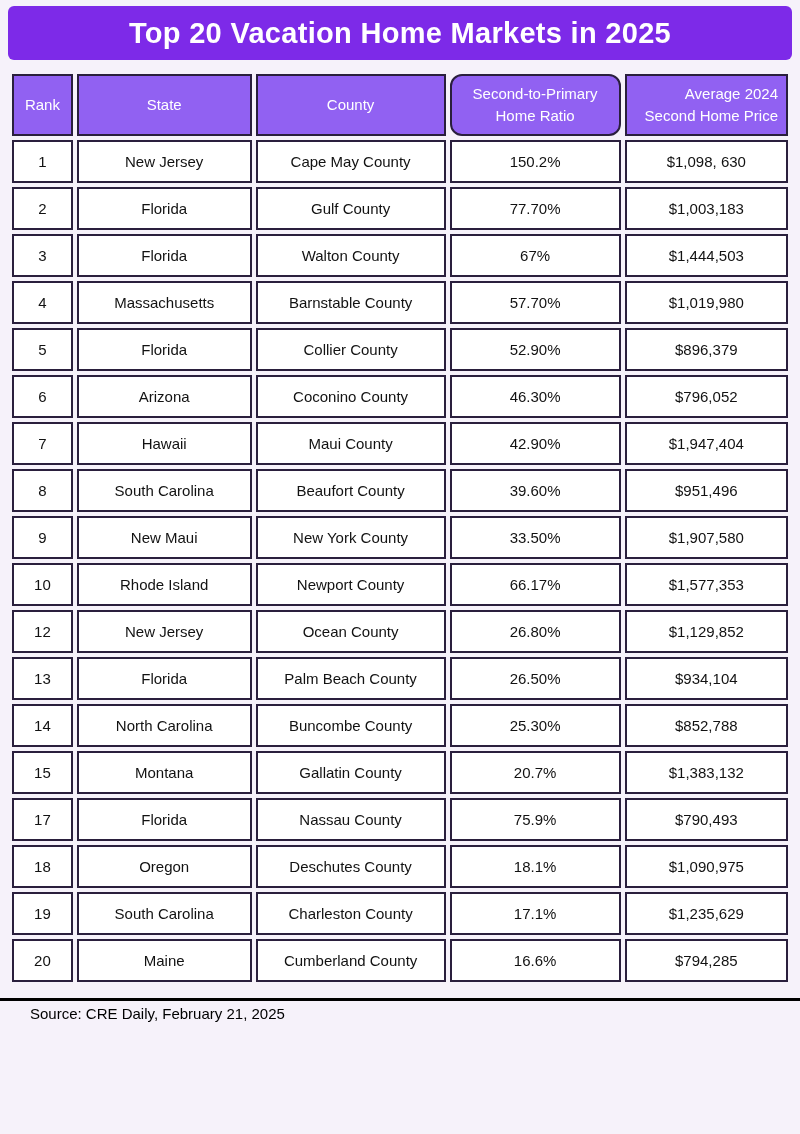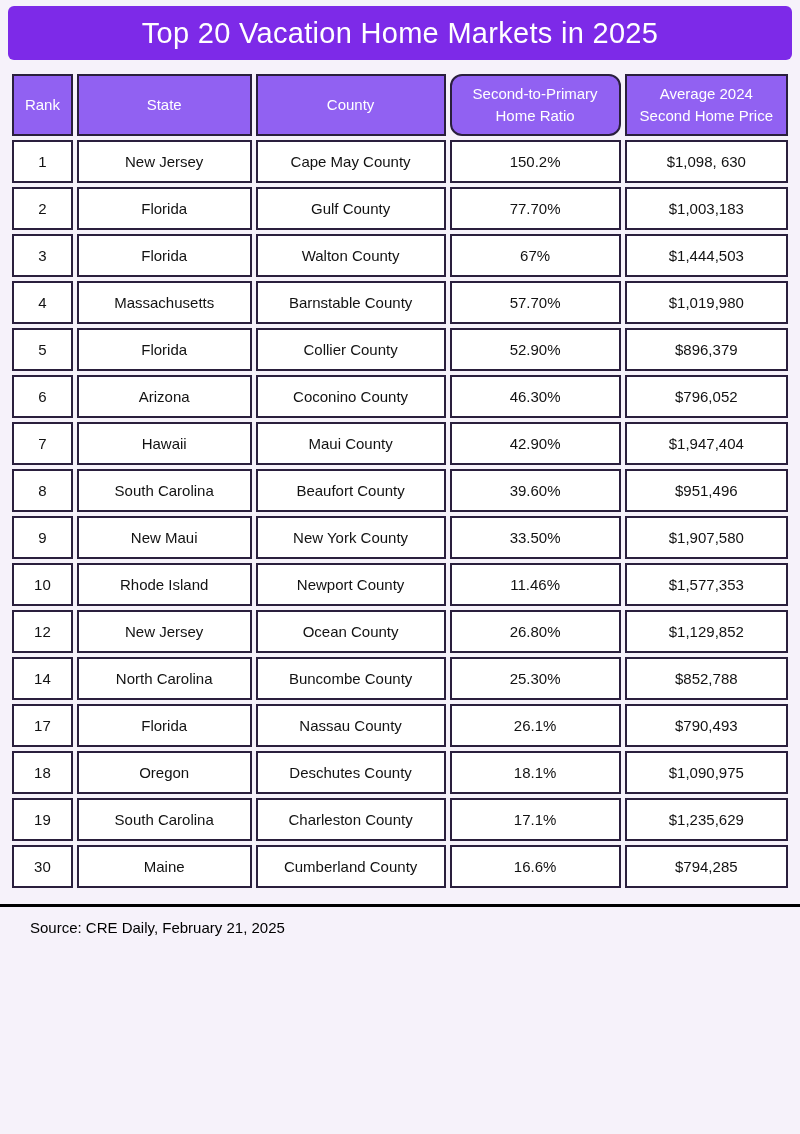--- a/index.html
+++ b/index.html
@@ -17,21 +17,21 @@
     height: 54px;
     background: #7d2ae8;
     border-radius: 6px;
     display: flex;
     align-items: center;
     justify-content: center;
   }
   .banner h1 {
     color: #ffffff;
     font-size: 29px;
-    font-weight: normal;
+    font-weight: bold;
     letter-spacing: 0.3px;
   }
 
   table.markets {
     width: 784px;
     margin: 0 8px;
     border-collapse: separate;
     border-spacing: 4px;
     table-layout: fixed;
   }
@@ -57,31 +57,31 @@
     padding: 4px 6px;
     border: 2px solid #2a1f3d;
     text-align: center;
     vertical-align: middle;
   }
 
   .col-rank   { width: 8%; }
   .col-state  { width: 23%; }
   .col-county { width: 25%; }
   .col-ratio  { width: 22.5%; border-radius: 12px; }
-  .col-price  { width: 21.5%; }
+  .col-price  { width: 21.5%; text-align: right; }
 
   .divider {
     width: 800px;
     border: none;
     border-top: 3px solid #000000;
     margin-top: 12px;
   }
 
   .source {
-    margin: 12px 0 0 30px;
+    margin: 4px 0 0 30px;
     font-size: 15px;
     color: #000000;
   }
 </style>
 </head>
 <body>
 
 <div class="banner">
   <h1>Top 20 Vacation Home Markets in 2025</h1>
 </div>
@@ -157,60 +157,74 @@
         <td>9</td>
         <td>New Maui</td>
         <td>New York County</td>
         <td>33.50%</td>
         <td>$1,907,580</td>
       </tr>
       <tr>
         <td>10</td>
         <td>Rhode Island</td>
         <td>Newport County</td>
-        <td>11.46%</td>
+        <td>66.17%</td>
         <td>$1,577,353</td>
       </tr>
       <tr>
         <td>12</td>
         <td>New Jersey</td>
         <td>Ocean County</td>
         <td>26.80%</td>
         <td>$1,129,852</td>
       </tr>
       <tr>
+        <td>13</td>
+        <td>Florida</td>
+        <td>Palm Beach County</td>
+        <td>26.50%</td>
+        <td>$934,104</td>
+      </tr>
+      <tr>
         <td>14</td>
         <td>North Carolina</td>
         <td>Buncombe County</td>
         <td>25.30%</td>
         <td>$852,788</td>
       </tr>
       <tr>
+        <td>15</td>
+        <td>Montana</td>
+        <td>Gallatin County</td>
+        <td>20.7%</td>
+        <td>$1,383,132</td>
+      </tr>
+      <tr>
         <td>17</td>
         <td>Florida</td>
         <td>Nassau County</td>
-        <td>26.1%</td>
+        <td>75.9%</td>
         <td>$790,493</td>
       </tr>
       <tr>
         <td>18</td>
         <td>Oregon</td>
         <td>Deschutes County</td>
         <td>18.1%</td>
         <td>$1,090,975</td>
       </tr>
       <tr>
         <td>19</td>
         <td>South Carolina</td>
         <td>Charleston County</td>
         <td>17.1%</td>
         <td>$1,235,629</td>
       </tr>
       <tr>
-        <td>30</td>
+        <td>20</td>
         <td>Maine</td>
         <td>Cumberland County</td>
         <td>16.6%</td>
         <td>$794,285</td>
       </tr>
     </tbody>
 </table>
 
 <hr class="divider">
 <div class="source">Source: CRE Daily, February 21, 2025</div>

